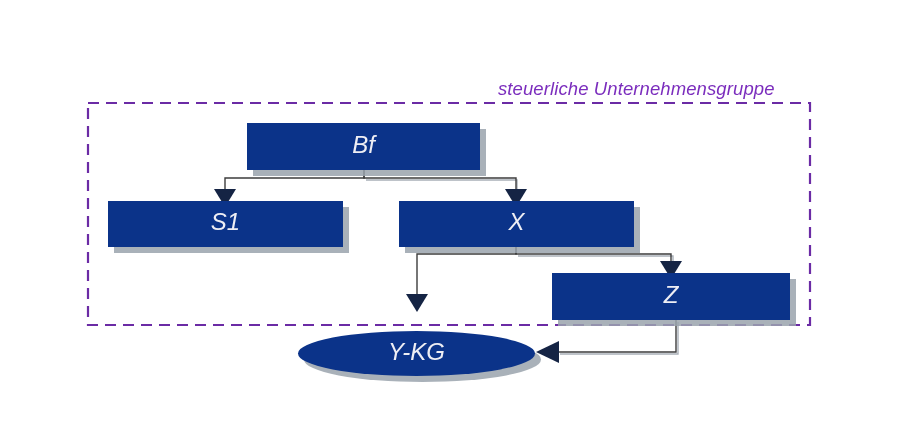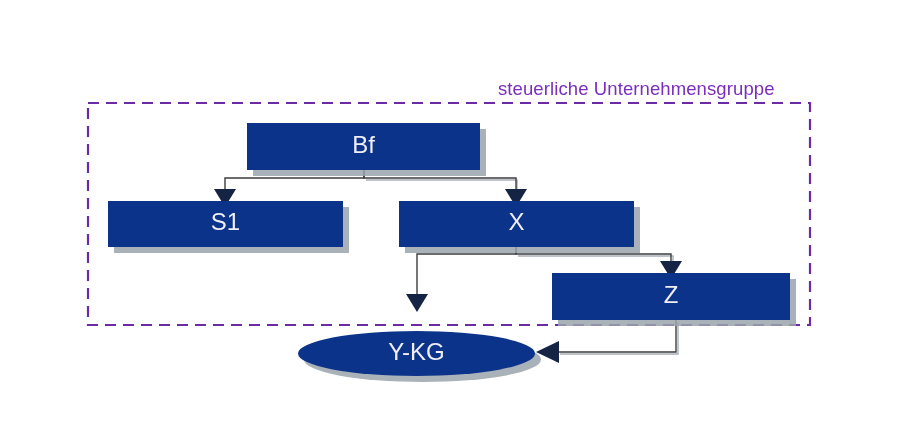--- a/index.html
+++ b/index.html
@@ -9,20 +9,21 @@
   }
   body {
     font-family: "Liberation Sans", sans-serif;
   }
   #canvas {
     position: relative;
     width: 897px;
     height: 448px;
     background: #ffffff;
     overflow: hidden;
+    font-style: italic;
   }
   #diagram-svg {
     position: absolute;
     left: 0;
     top: 0;
     width: 897px;
     height: 448px;
   }
   .grp-title {
     font-size: 18.5px;

